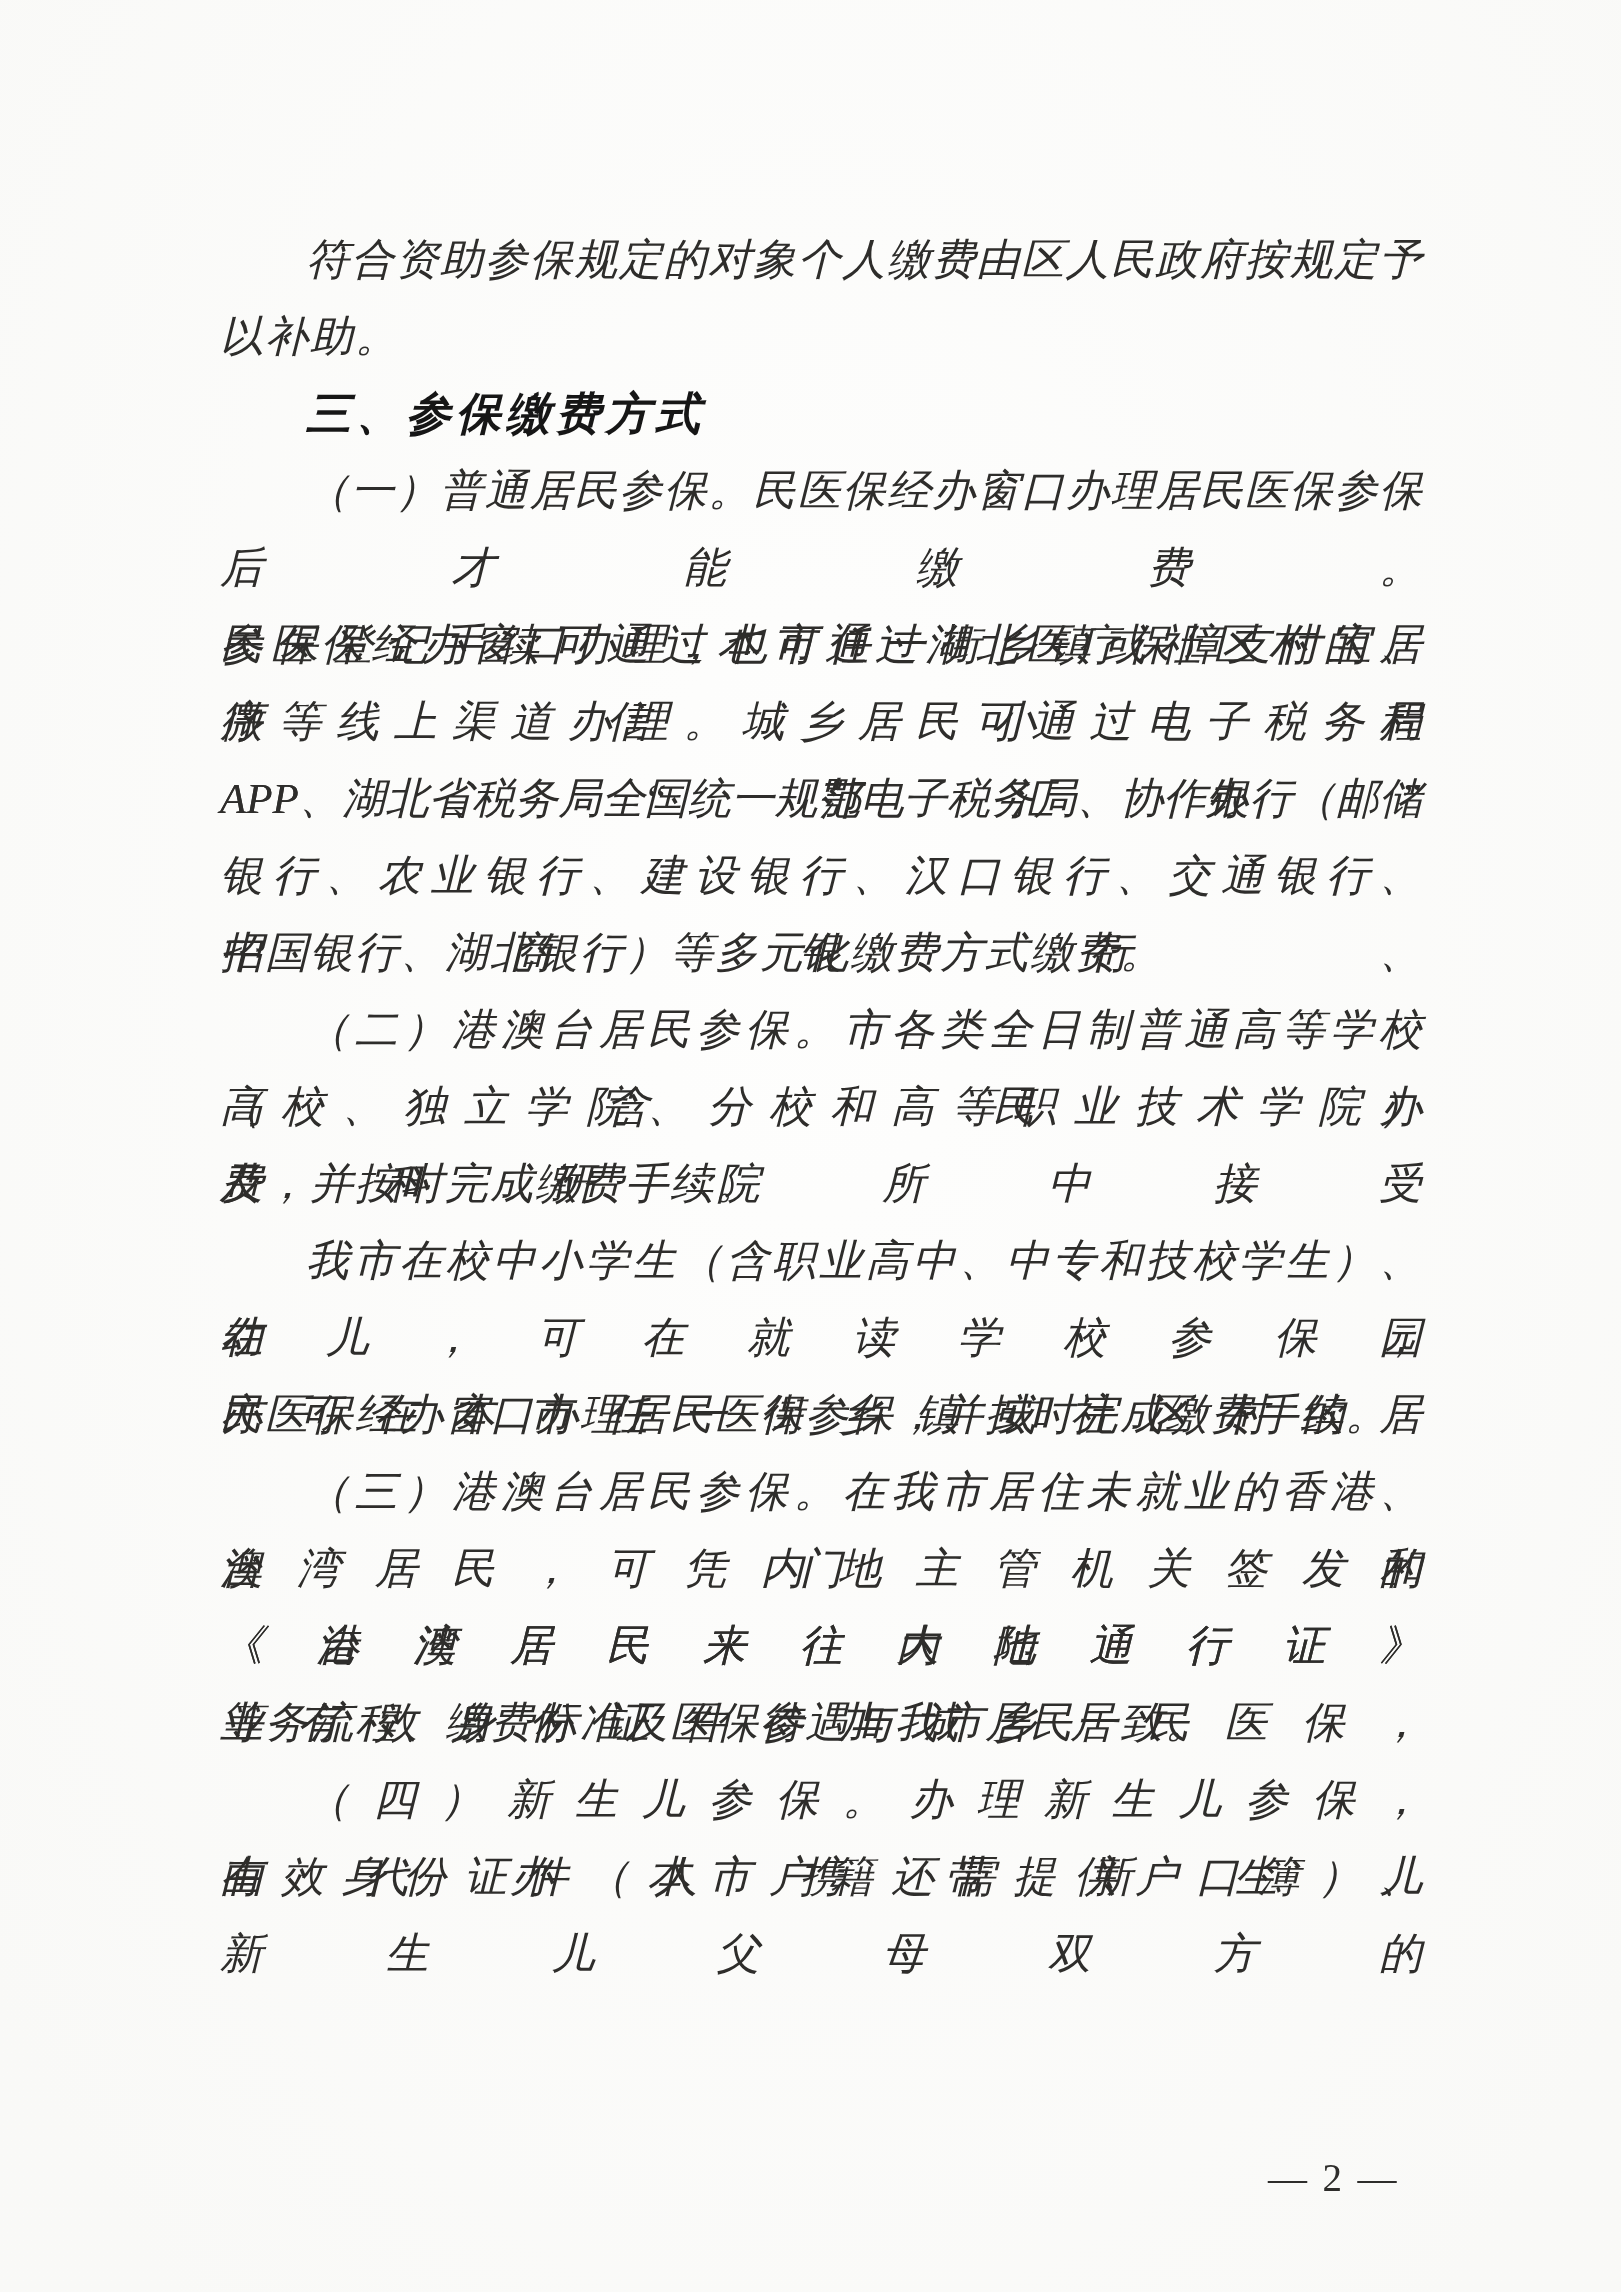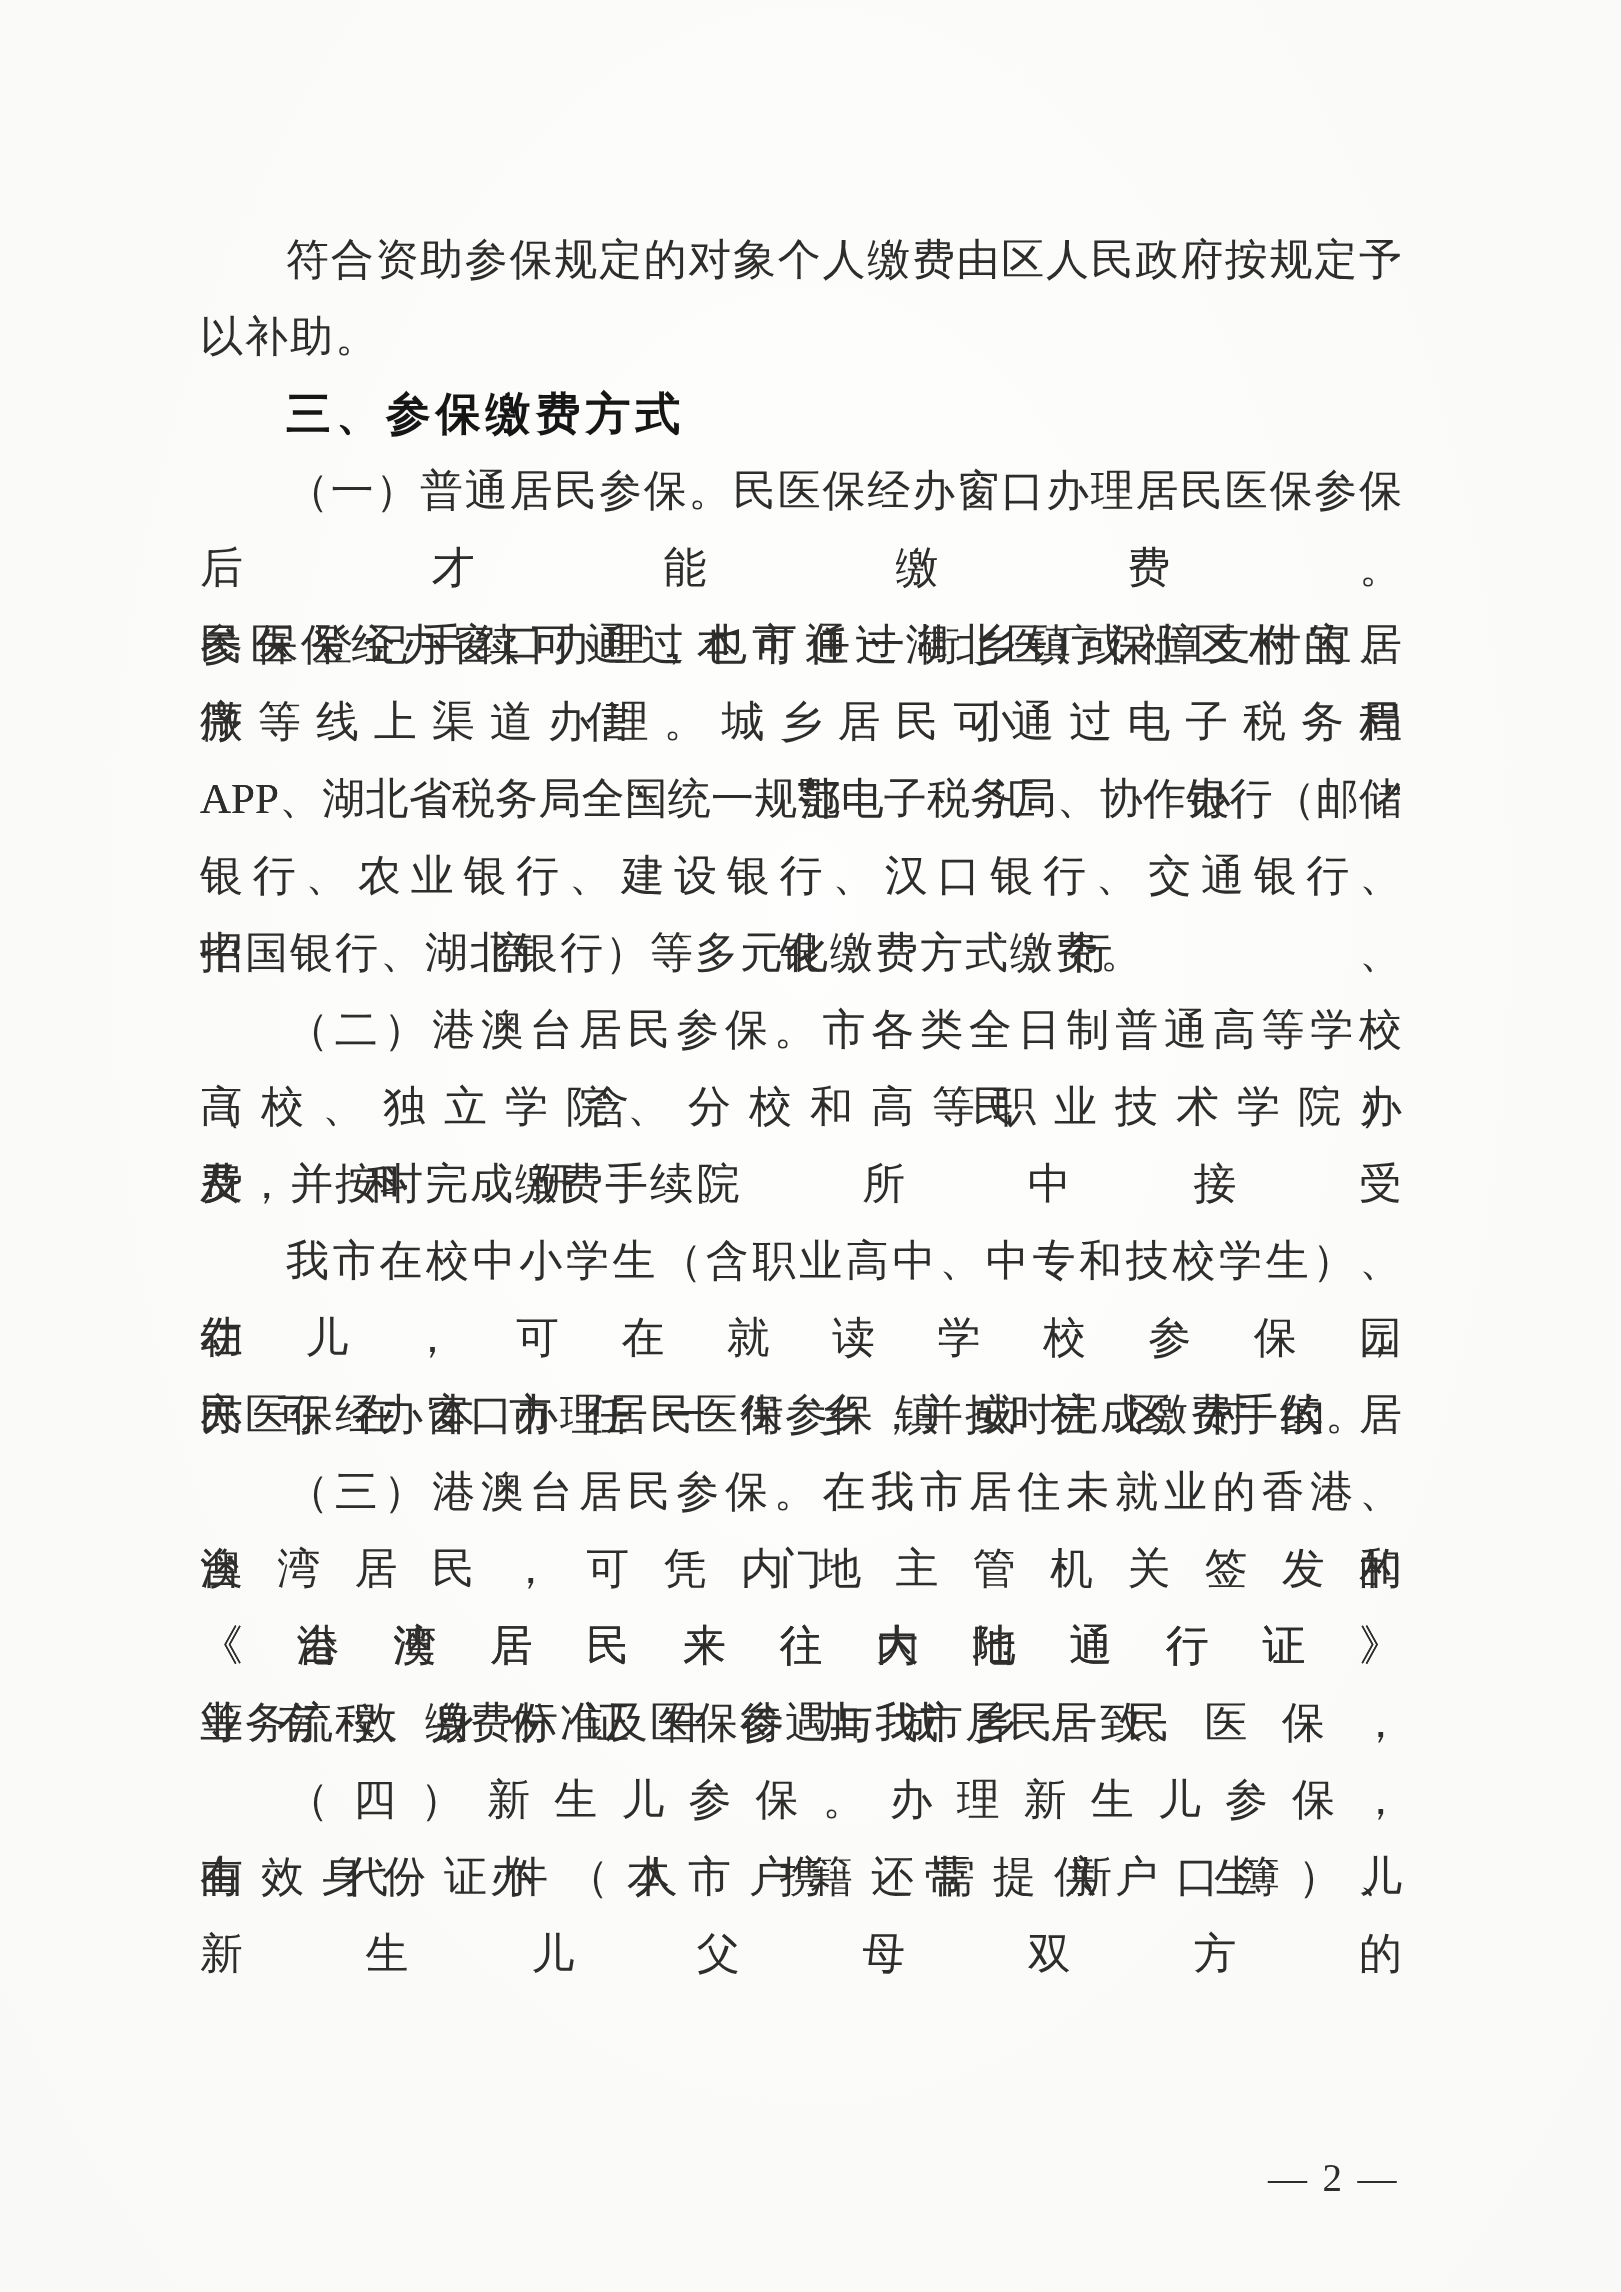--- a/index.html
+++ b/index.html
@@ -15,23 +15,24 @@
   }
   .page {
     position: absolute;
     inset: 0;
     background:
       radial-gradient(ellipse at 50% 40%, rgba(255,255,255,0.6), rgba(0,0,0,0.012) 90%),
       var(--paper, #fcfcfa);
   }
   .textblock {
     position: absolute;
-    left: 200px;
+    left: 220px;
     top: 221px;
     width: 1202px;
+    font-style: italic;
   }
   .line {
     height: 77px;
     line-height: 77px;
     font-family: "Liberation Serif", "DejaVu Serif", serif;
     font-size: 43px;
     color: var(--ink, #2e2d2b);
     text-align: justify;
     text-align-last: justify;
     word-break: keep-all;

